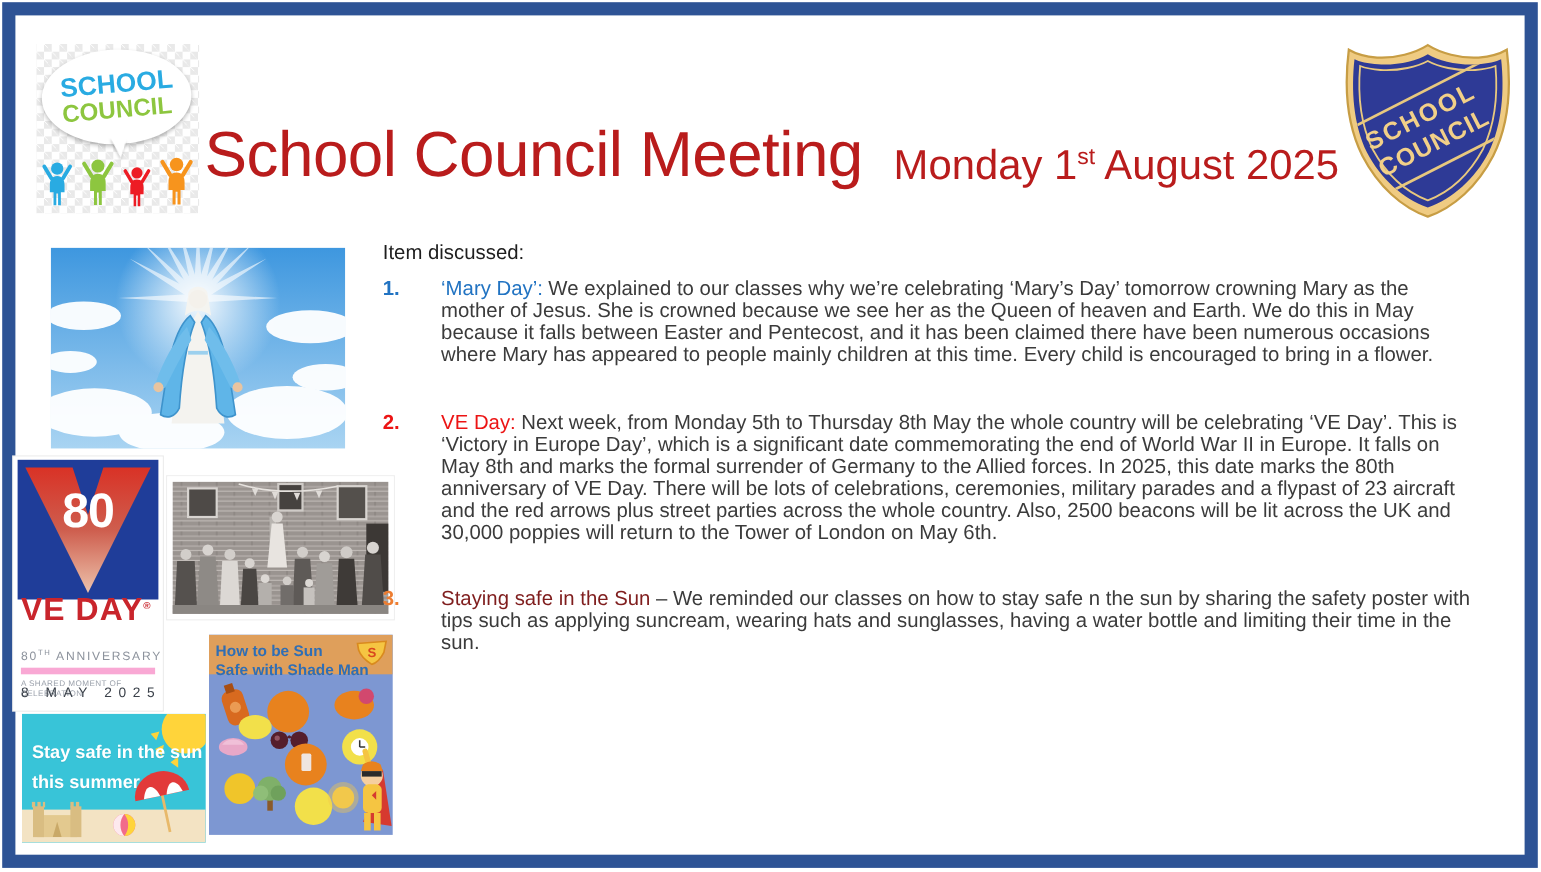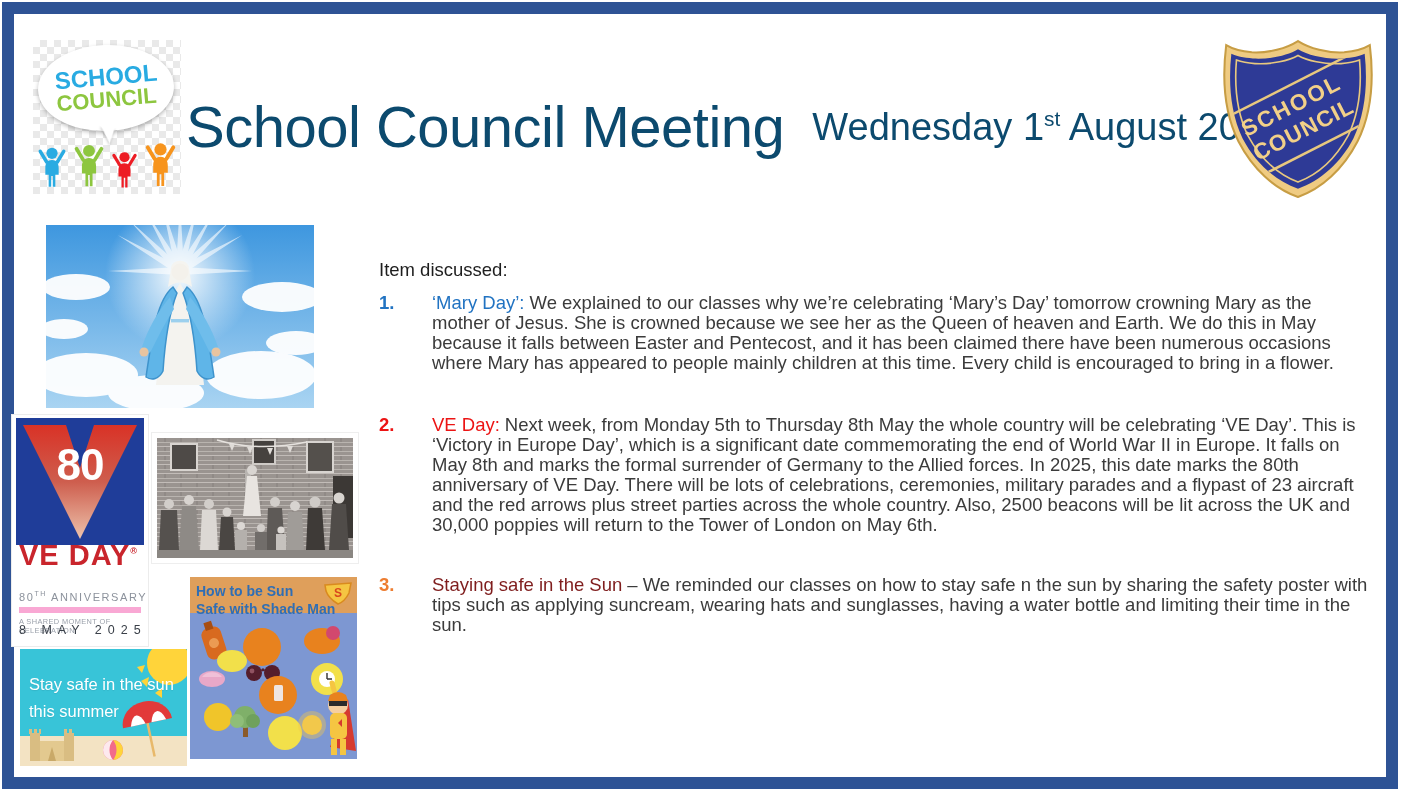--- a/index.html
+++ b/index.html
@@ -17,30 +17,30 @@
     border-radius:50%;box-shadow:0 2px 4px rgba(0,0,0,.28);display:flex;flex-direction:column;
     align-items:center;justify-content:center;transform:rotate(-2deg);}
   .bubble .w1{color:#29ABE2;font-weight:800;font-size:24px;letter-spacing:0px;transform:rotate(-3deg);}
   .bubble .w2{color:#8DC63F;font-weight:800;font-size:22px;margin-top:-4px;transform:rotate(-3deg);}
   .tail{position:absolute;left:66px;top:86px;width:0;height:0;border-left:12px solid transparent;
     border-right:3px solid transparent;border-top:17px solid #fff;transform:rotate(8deg);
     filter:drop-shadow(0 2px 1px rgba(0,0,0,.2));}
   .people{position:absolute;left:3px;right:3px;bottom:2px;display:flex;justify-content:space-between;align-items:flex-end;}
 
   
-  .title-row{left:186px;top:98px;display:flex;align-items:center;color:#0c4a6e;white-space:nowrap;}
+  .title-row{left:186px;top:112px;display:flex;align-items:flex-end;color:#b91c1c;white-space:nowrap;}
   .t-main{font-size:58px;font-weight:400;letter-spacing:-0.5px;line-height:1;}
   .t-date{font-size:38px;margin-left:28px;line-height:1;}
   .t-date sup{font-size:55%;}
 
   
   .badge{left:1220px;top:39px;width:156px;height:160px;}
 
   
-  .textblock{left:379px;top:218px;width:995px;color:#3B3B3B;margin-top:41px;}
+  .textblock{left:348px;top:218px;width:995px;color:#3B3B3B;}
   .heading{font-size:18.5px;color:#1E1E1E;margin-bottom:12px;}
   .item{position:relative;padding-left:53px;font-size:18.5px;line-height:20px;}
   .item .num{position:absolute;left:0;top:0;font-weight:700;}
   .item .lead{font-weight:400;margin-right:5px;}
   .item.m1{margin-bottom:42px;}
   .item.m2{margin-bottom:40px;}
 
   
   .ve{left:12px;top:415px;width:136px;height:231px;background:#fff;box-shadow:0 0 0 1px #ececec;}
   .ve-square{position:absolute;left:4px;top:3px;width:128px;height:127px;background:#1F3D99;}
@@ -52,21 +52,21 @@
   .ve-sub1 sup{font-size:7px;}
   .ve-sub2{position:absolute;left:7px;top:192px;color:#9BA1AB;font-size:7.4px;letter-spacing:.4px;border-top:6px solid #f9a8d4;padding-top:4px;width:122px;}
   .ve-sub3{position:absolute;left:7px;top:208px;color:#3A4049;font-size:12.5px;letter-spacing:6px;font-weight:400;}
 
   
   .bw{left:152px;top:433px;width:206px;height:130px;background:#fff;padding:0;box-shadow:0 0 0 1px #eee;}
 
   
   .sunposter{left:20px;top:649px;width:167px;height:117px;background:#38C4D8;overflow:hidden;}
   .sunposter .sand{position:absolute;left:0;right:0;bottom:0;height:30px;background:#F3E3C3;}
-  .sunposter .txt{position:absolute;left:9px;top:22px;color:#fff;font-weight:400;font-size:16.5px;line-height:27px;text-shadow:0 1px 1px rgba(0,0,0,.08);}
+  .sunposter .txt{position:absolute;left:9px;top:22px;color:#fff;font-weight:700;font-size:16.5px;line-height:27px;text-shadow:0 1px 1px rgba(0,0,0,.08);}
 
   
   .shade{left:190px;top:577px;width:167px;height:182px;background:#7D97D2;overflow:hidden;}
   .shade .hdr{position:absolute;left:0;right:0;top:0;height:36px;background:#DF9F5B;}
   .shade .hdr .t{position:absolute;left:6px;top:5px;color:#2F6EB5;font-weight:800;font-size:14px;line-height:18px;}
   .shade svg.body{position:absolute;left:0;top:0;}
 
   
   .mary{left:46px;top:225px;width:268px;height:183px;overflow:hidden;}
 </style>
@@ -100,21 +100,21 @@
     <svg width="35" height="53" viewBox="0 0 24 34">
       <circle cx="12" cy="6" r="4.2" fill="#F7941D"></circle>
       <path d="M12 11 C8.5 11 7 13.5 7 17 L7 22 L9.5 22 L9.5 31 L11.4 31 L11.4 23 L12.6 23 L12.6 31 L14.5 31 L14.5 22 L17 22 L17 17 C17 13.5 15.5 11 12 11 Z" fill="#F7941D"></path>
       <path d="M8 12.5 L3.2 4.5 M16 12.5 L20.8 4.5" stroke="#F7941D" stroke-width="2.6" stroke-linecap="round" fill="none"></path>
     </svg>
   </div>
 </div>
 
 <div class="abs title-row">
   <span class="t-main">School Council Meeting</span>
-  <span class="t-date"><span>Wednesday 1</span><sup>st</sup><span> August 2025</span></span>
+  <span class="t-date"><span>Monday 1</span><sup>st</sup><span> August 2025</span></span>
 </div>
 
 <div class="abs badge">
   <svg width="156" height="160" viewBox="0 0 150 156">
     <defs>
       <clipPath id="shclip">
         <path d="M75 10 C65 16 48 20 31 19 C22 18.5 14 16.5 10 14.5 C7 42 9 72 21 97 C33.5 121 53 138 75 146 C97 138 116.5 121 129 97 C141 72 143 42 140 14.5 C136 16.5 128 18.5 119 19 C102 20 85 16 75 10 Z"></path>
       </clipPath>
     </defs>
     <path d="M75 2 C64 9 46 14 30 13 C19 12 10 9 5 6 C1 38 3 72 17 100 C31 127 52 146 75 154 C98 146 119 127 133 100 C147 72 149 38 145 6 C140 9 131 12 120 13 C104 14 86 9 75 2 Z" fill="#EFCB82" stroke="#C79D44" stroke-width="2"></path>

